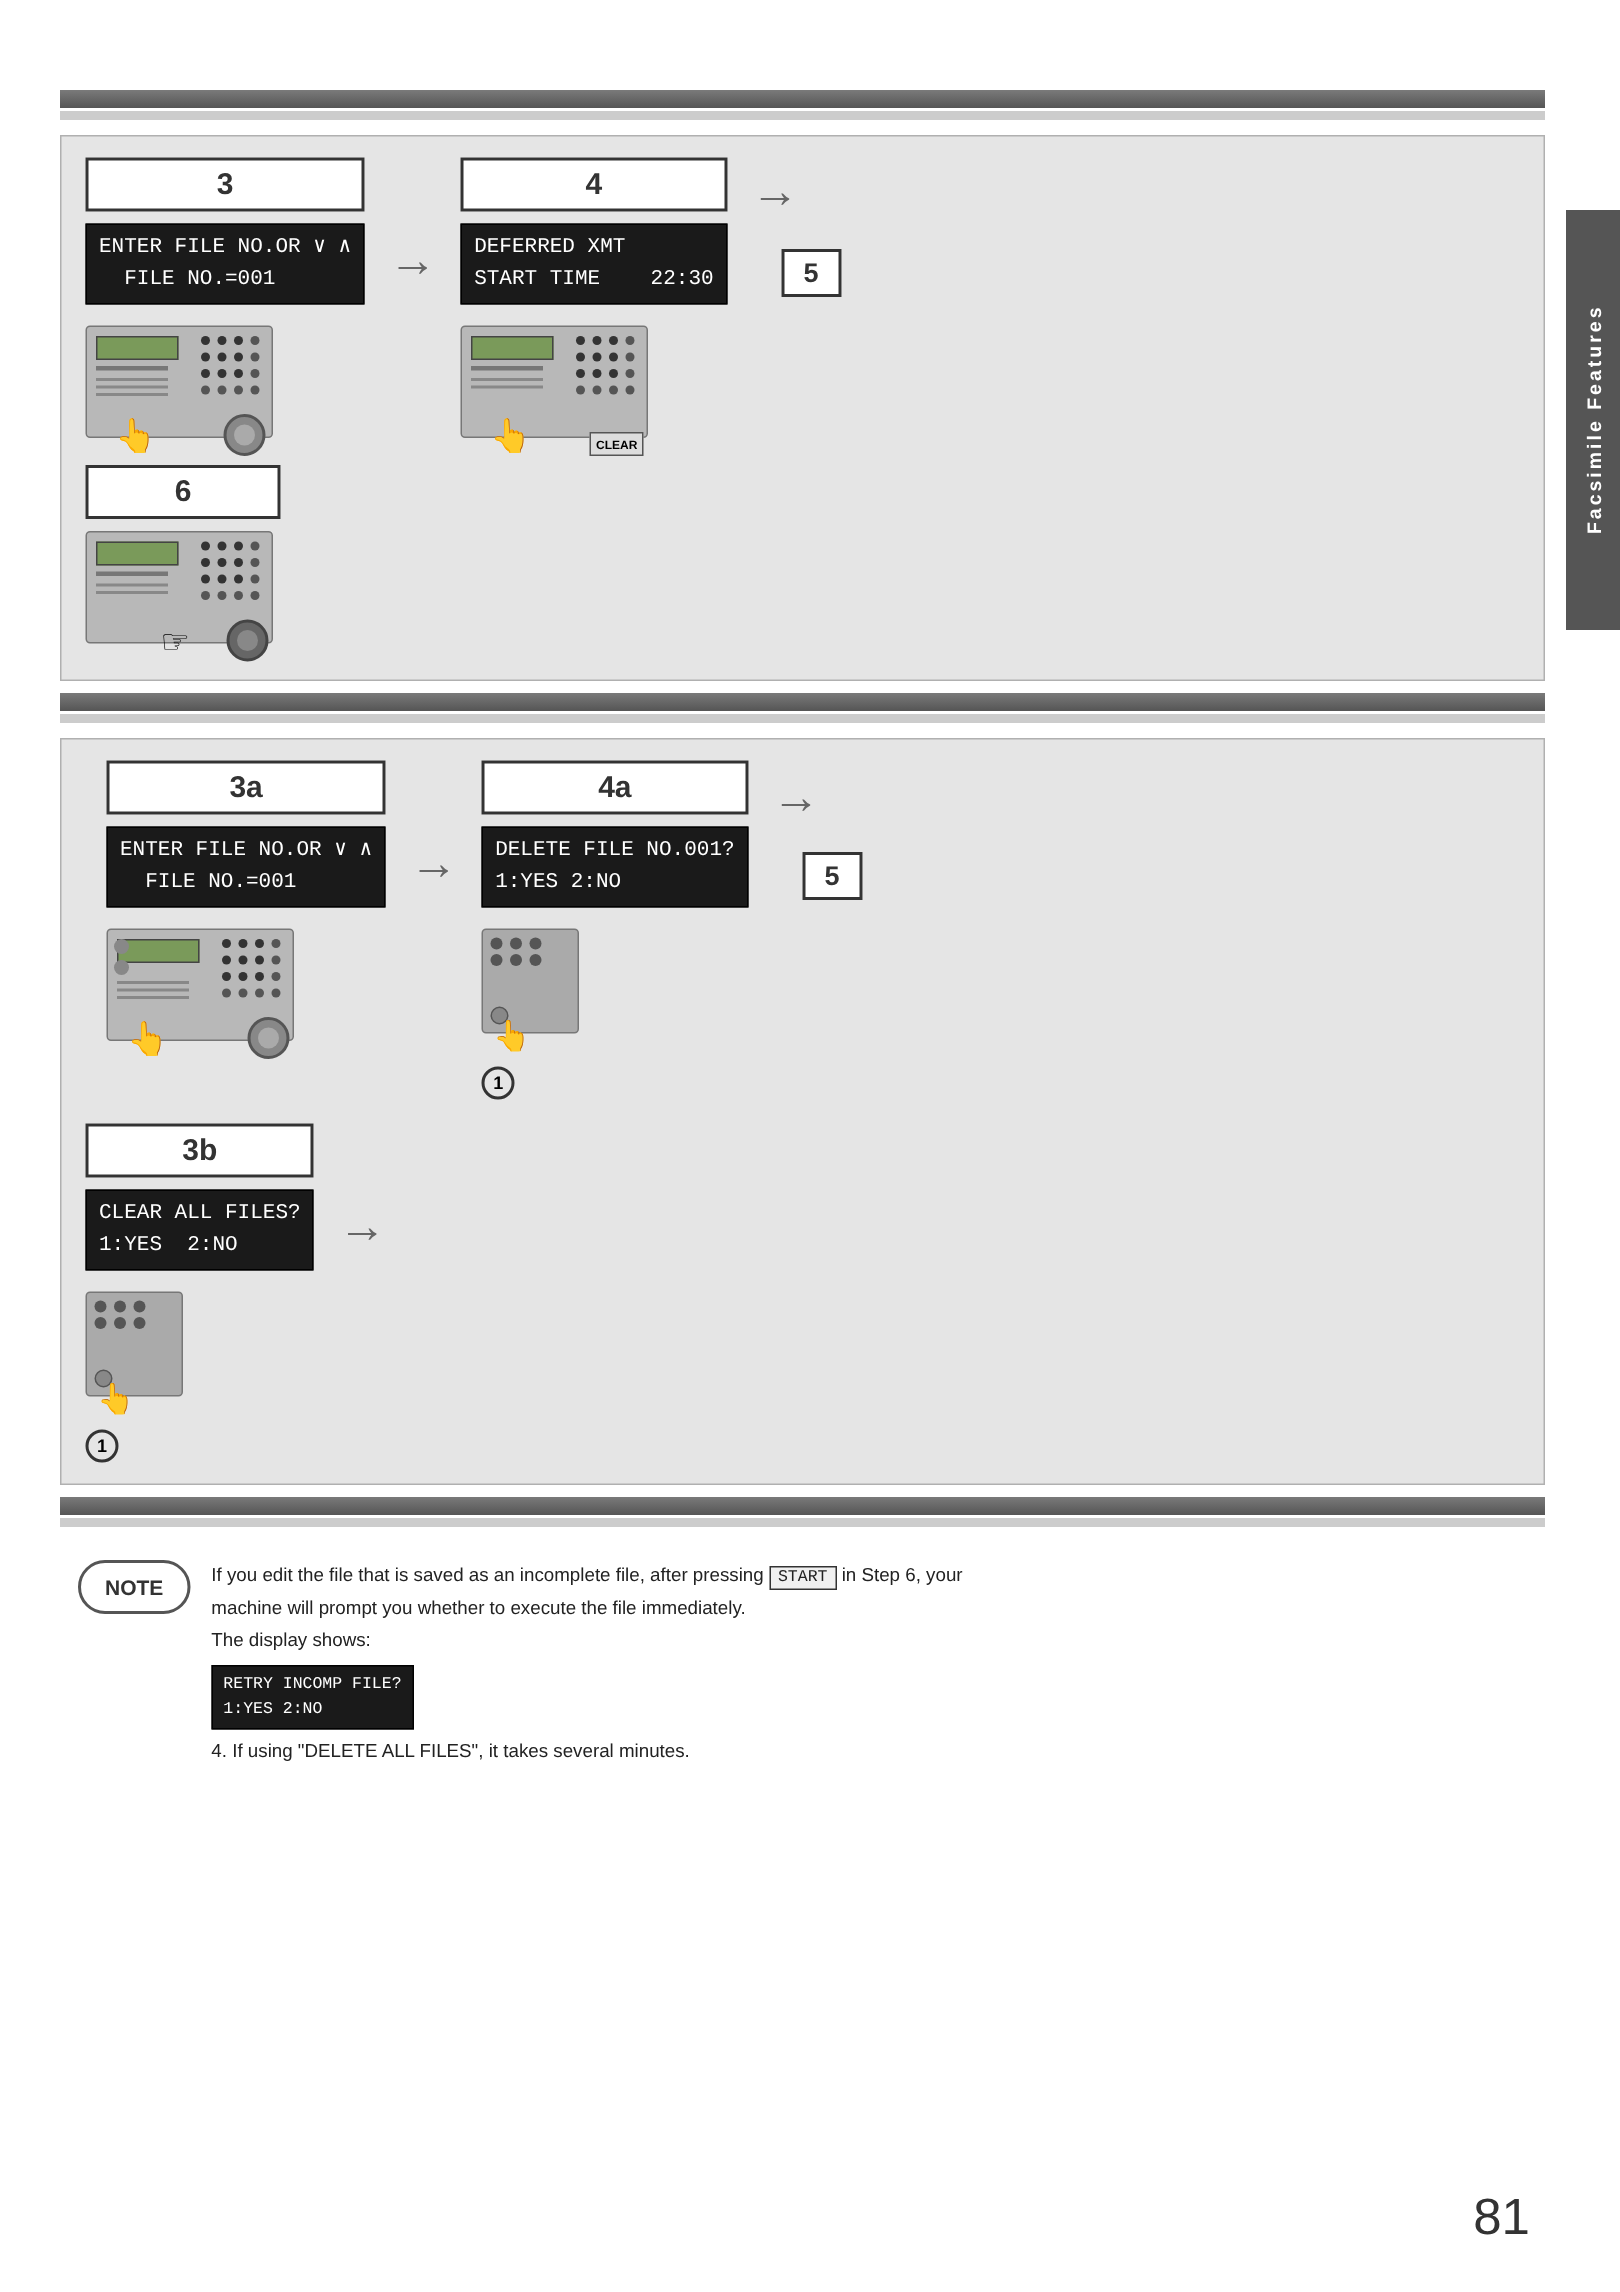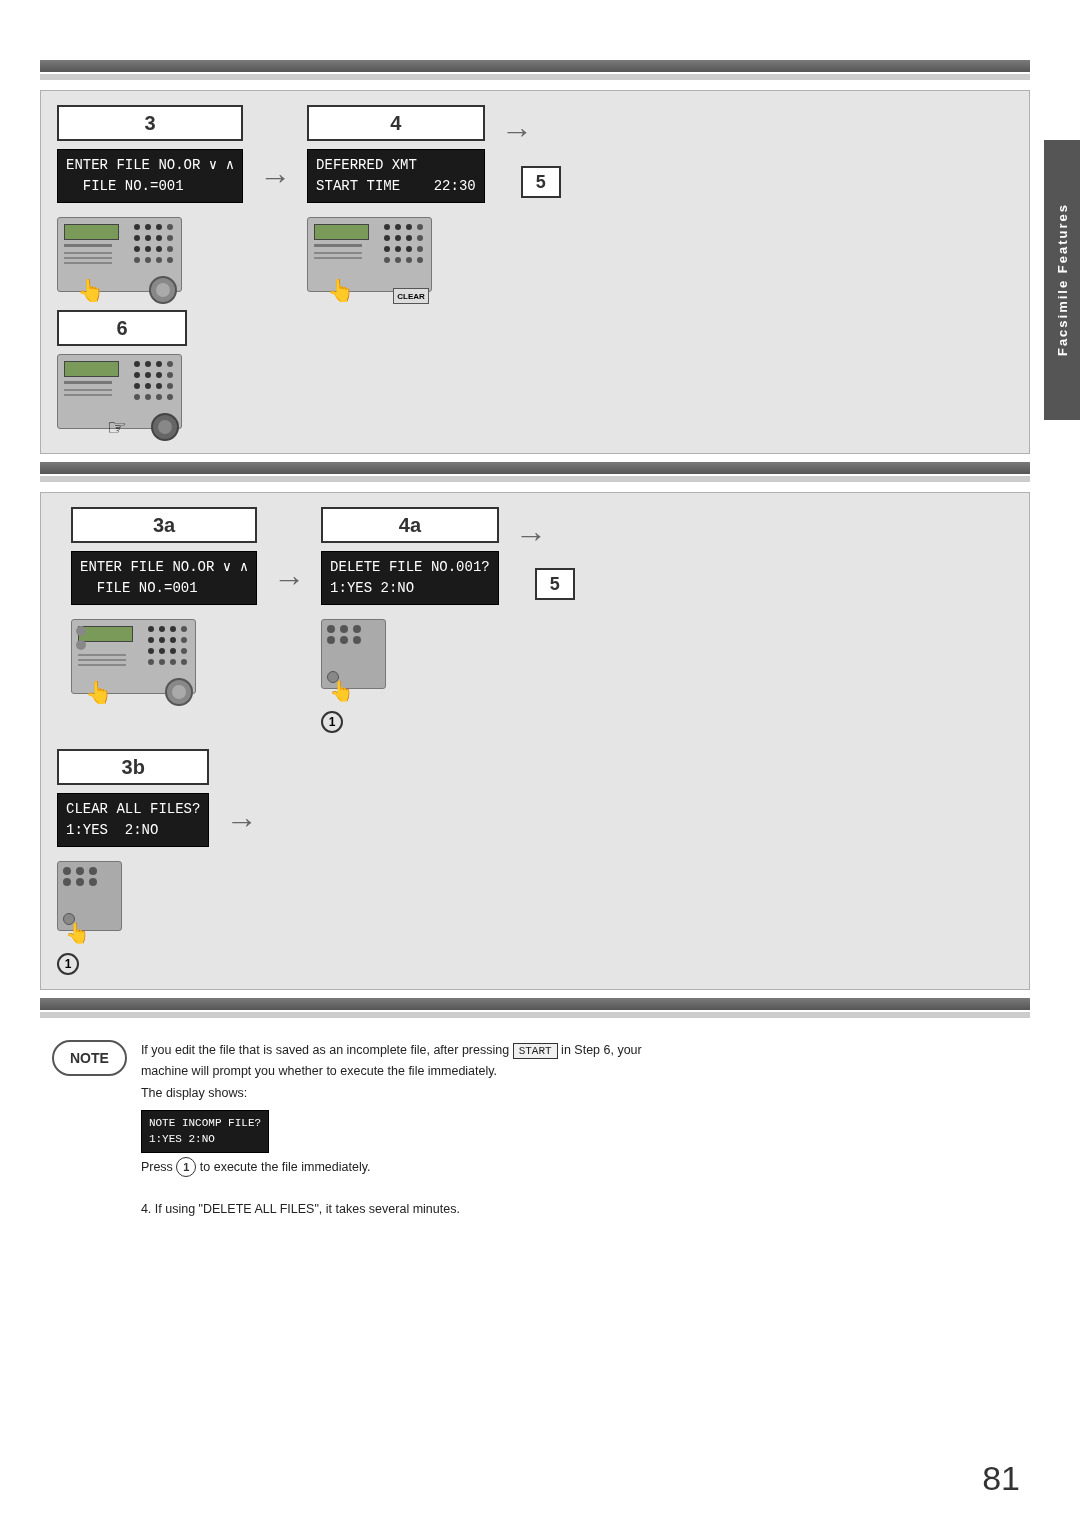--- a/index.html
+++ b/index.html
@@ -481,25 +481,22 @@
   <div class="section-light-bar"></div>
 
   <div class="note-section">
     <div class="note-box">NOTE</div>
     <div class="note-text">
       <p>
         <span>If you edit the file that is saved as an incomplete file, after pressing </span><span class="kbd">START</span><span> in Step 6, your</span><br>
         <span>machine will prompt you whether to execute the file immediately.</span><br>
         <span>The display shows:</span>
       </p>
-      <div class="sub-display"><span>NOTE INCOMP FILE?</span>
+      <div class="sub-display"><span>RETRY INCOMP FILE?</span>
 <span>1:YES 2:NO</span></div>
-      <p>
-        <span>Press </span><span class="circle-num">1</span><span> to execute the file immediately.</span>
-      </p>
       <br>
       <p>
         <span>4. </span><span>If using "DELETE ALL FILES", it takes several minutes.</span>
       </p>
     </div>
   </div>
 
 </div>
 
 </body></html>

